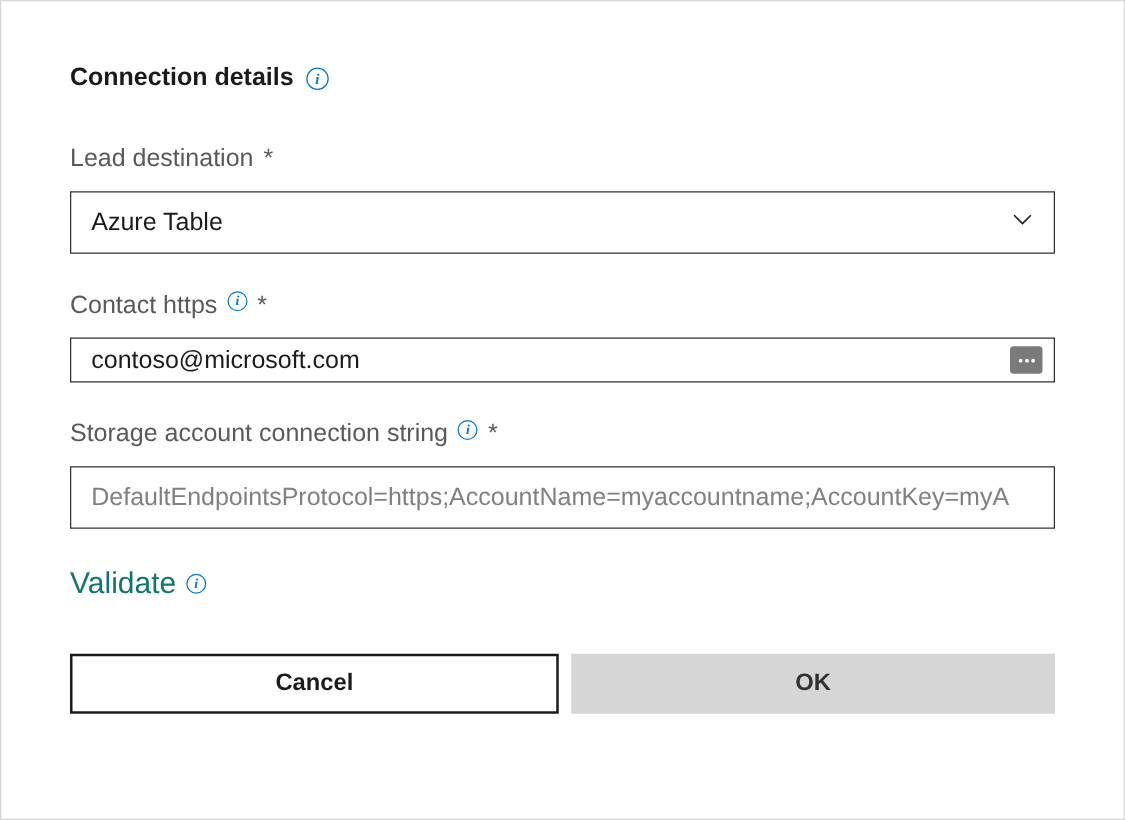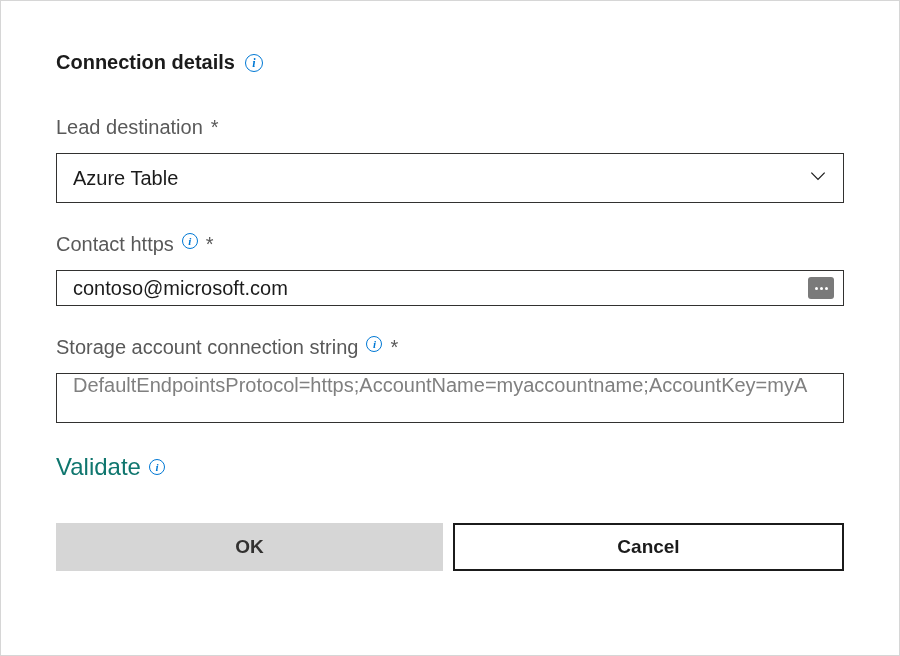--- a/index.html
+++ b/index.html
@@ -105,20 +105,21 @@
     .text-input-placeholder {
       width: 100%;
       height: 50px;
       border: 1px solid #323130;
       background: #ffffff;
       padding: 0 16px;
       font-size: 20px;
       color: #808080;
       font-family: inherit;
       display: flex;
+      align-items: center;
       overflow: hidden;
       white-space: nowrap;
     }
     .input-wrapper {
       position: relative;
     }
     .ellipsis-badge {
       position: absolute;
       right: 10px;
       top: 50%;
@@ -226,17 +227,17 @@
       <span>DefaultEndpointsProtocol=https;AccountName=myaccountname;AccountKey=myA</span>
     </div>
   </div>
 
   <div class="validate-row">
     <span class="validate-text">Validate</span>
     <span class="info-icon info-icon-sm">i</span>
   </div>
 
   <div class="button-row">
+    <button class="btn btn-cancel">Cancel</button>
     <button class="btn btn-ok">OK</button>
-    <button class="btn btn-cancel">Cancel</button>
   </div>
 
 </div>
 
 </body></html>

